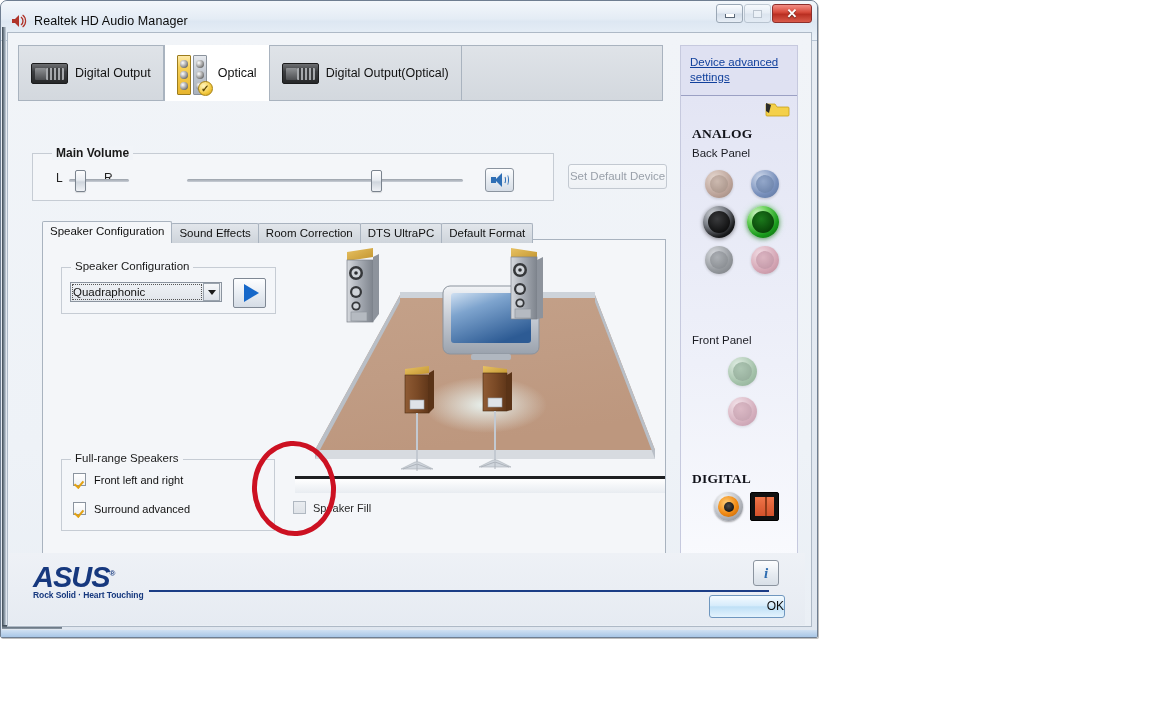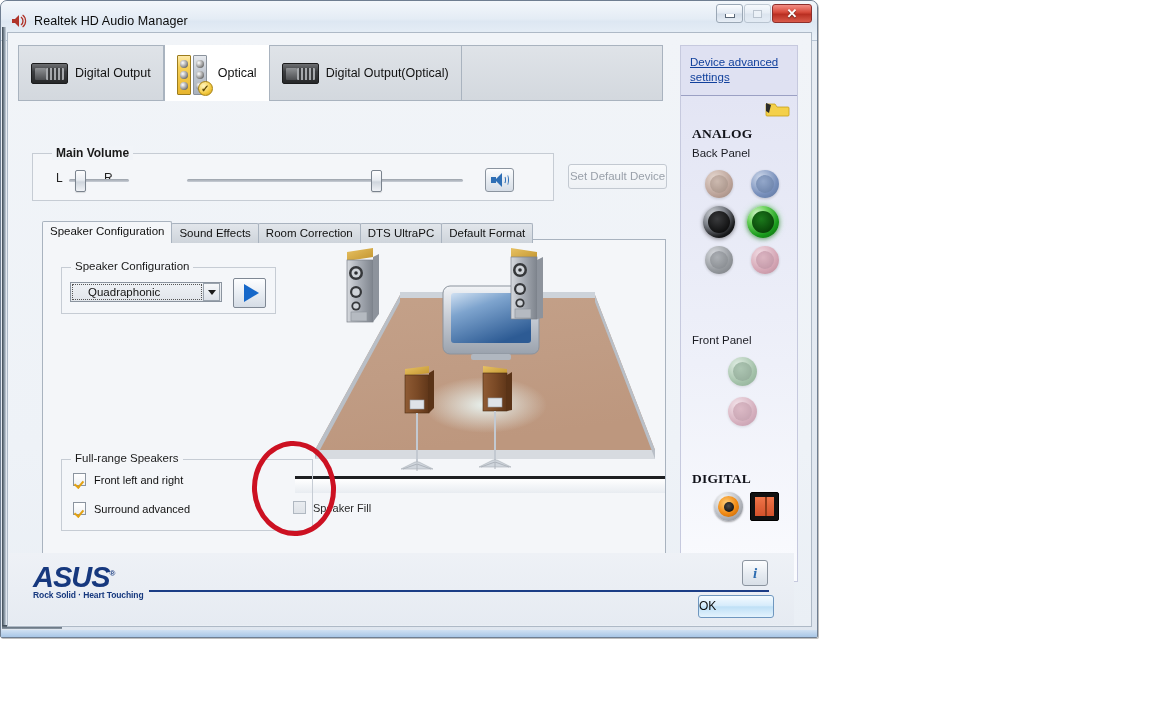--- a/index.html
+++ b/index.html
@@ -219,41 +219,41 @@
   #cfggroup .gtitle{
     position:absolute; left:9px; top:-8px; background:#f4f6f9; padding:0 4px;
     font-size:11.5px; color:#1a1a1a;
   }
   #cfgselect{
     position:absolute; left:8px; top:14px; width:152px; height:20px;
     border:1px solid #8b949f; background:linear-gradient(180deg,#eef1f5,#e2e6eb);
     display:flex; align-items:center;
   }
   #cfgselect .val{
-    font-size:11.5px; color:#111; padding-left:15px; flex:1;
+    font-size:11.5px; color:#111; padding-left:0; flex:1;
     border:1px dotted #555; margin:1px; height:16px; line-height:14px;
   }
   #cfgselect .arrowbox{
     width:17px; height:18px; margin-right:1px;
     background:linear-gradient(180deg,#f6f8fa,#dde2e9);
     border:1px solid #9aa3ad; display:flex; align-items:center; justify-content:center;
   }
   .caret-dn{ width:0;height:0;border-left:4px solid transparent;border-right:4px solid transparent;border-top:5px solid #1b1b1b; }
 
   #playbtn{
     position:absolute; left:190px; top:38px; width:33px; height:30px;
     border:1px solid #7f8894; border-radius:2px;
     background:linear-gradient(180deg,#fdfeff,#e7ecf2 55%,#d5dce5);
     display:flex; align-items:center; justify-content:center;
   }
   .tri-play{ width:0;height:0;border-top:9px solid transparent;border-bottom:9px solid transparent;border-left:15px solid #1668c9; margin-left:3px;}
 
   
   #frgroup{
-    position:absolute; left:18px; top:219px; width:252px; height:72px;
+    position:absolute; left:18px; top:219px; width:214px; height:72px;
     border:1px solid #c6ccd4;
   }
   #frgroup .gtitle{
     position:absolute; left:9px; top:-8px; background:#f4f6f9; padding:0 4px;
     font-size:11.5px; color:#1a1a1a;
   }
   .cbrow{ position:absolute; left:11px; display:flex; align-items:center; gap:8px; }
   .cbrow.r1{ top:13px; }
   .cbrow.r2{ top:42px; }
   .cbox{
@@ -335,21 +335,21 @@
     content:""; position:absolute; left:4px; top:4px; right:4px; bottom:4px;
     background:linear-gradient(180deg,#f0764a 0%,#e2643a 45%,#d4522b 100%);
   }
   #optical::after{
     content:""; position:absolute; left:14px; top:4px; width:1.5px; bottom:4px;
     background:#8f3a18;
   }
 
   
   #footer{
-    position:absolute; left:1px; right:17px; bottom:1px; height:72px;
+    position:absolute; left:1px; right:6px; bottom:1px; height:72px;
     background:linear-gradient(180deg,#eef1f6 0%,#e6ebf2 100%);
     padding-left:44px;
   }
   #asus{ position:absolute; left:24px; top:6px; width:125px; }
   #asus .wordmark{
     font-family:"Liberation Sans", sans-serif;
     font-weight:bold; font-style:italic; font-size:29px; color:#16387e;
     letter-spacing:-1px; line-height:30px;
   }
   #asus .reg{ font-size:8px; vertical-align:super; font-style:normal; }
@@ -364,21 +364,21 @@
     border:1px solid #8b949f; border-radius:3px;
     background:linear-gradient(180deg,#fdfeff,#e6ebf1 55%,#d8dfe7);
     display:flex; align-items:center; justify-content:center;
     font-family:"Liberation Serif", serif; font-weight:bold; font-size:15px; color:#2e6cb0;
     font-style:italic;
   }
   #okbtn{
     position:absolute; right:20px; top:42px; width:76px; height:23px;
     border:1px solid #6f97bf; border-radius:3px;
     background:linear-gradient(180deg,#f4fbff 0%,#d7ecfb 45%,#bfe0f6 52%,#e4f3fd 100%);
-    font-size:12px; color:#0d0d0d; text-align:left; line-height:21px;
+    font-size:12px; color:#0d0d0d; text-align:right; line-height:21px;
   }
 
   
   #annot{
     position:absolute; left:252px; top:441px; width:84px; height:95px;
     border:5px solid #cc1122; border-radius:50%;
     z-index:20; pointer-events:none;
     transform:rotate(-4deg);
   }
 </style>

